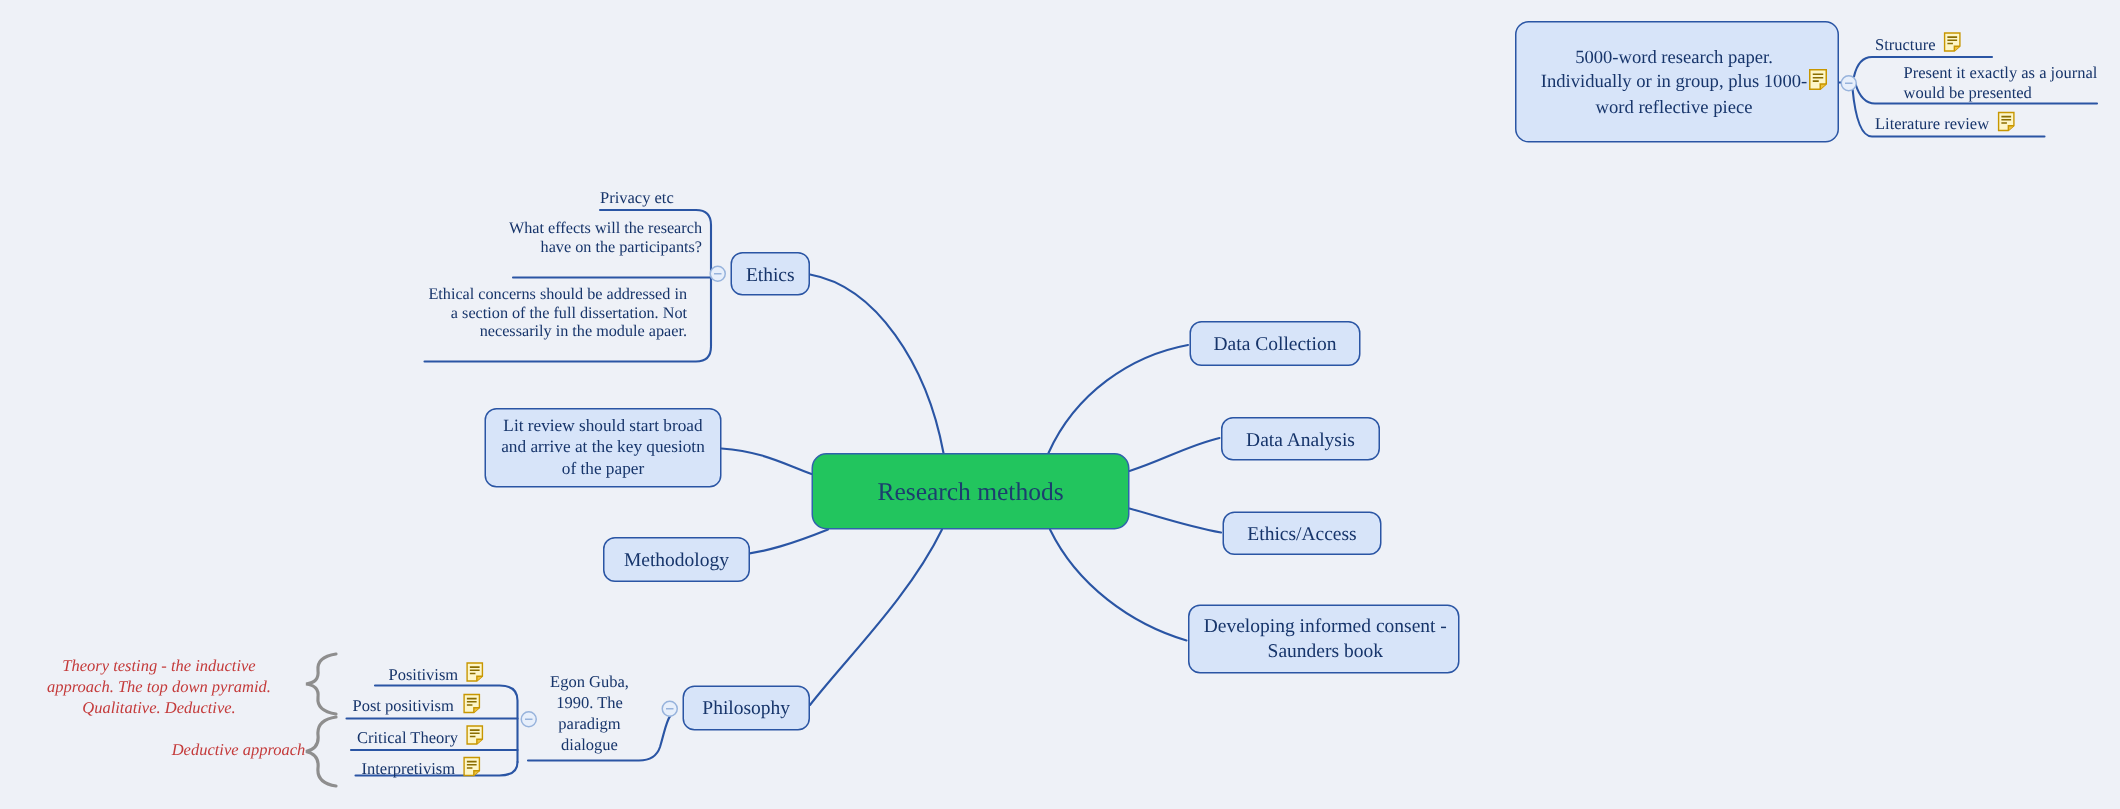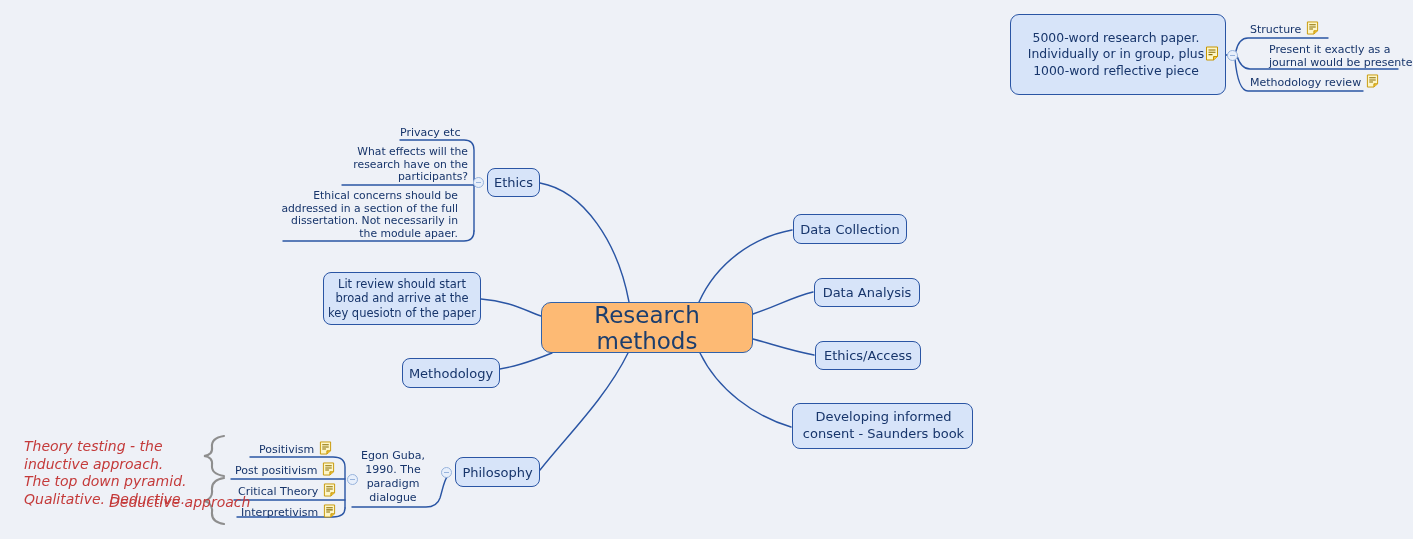--- a/index.html
+++ b/index.html
@@ -2,53 +2,54 @@
 <html><head>
 <meta charset="utf-8">
 <style>
   html,body{margin:0;padding:0;}
   body{
     width:1413px;height:539px;position:relative;overflow:hidden;
     background:#eef1f7;
     font-family:"DejaVu Sans","Liberation Sans",sans-serif;
     color:#17356b;
   }
-  #map{position:absolute;inset:0;}
+  #map{position:absolute;inset:0;font-family:Liberation Serif, serif;}
   svg.edges{position:absolute;left:0;top:0;}
   .box{
     position:absolute;
     background:#d7e4f9;
     border:1.4px solid #2a55a4;
     border-radius:8px;
     display:flex;align-items:center;justify-content:center;
     text-align:center;
     font-size:13px;
     color:#17356b;
     box-sizing:border-box;
   }
   .box.center-node{
-    background:#fdba74;
+    background:#22c55e;
     border:1.6px solid #2f62ab;
     border-radius:10px;
-    font-size:23px;
+    font-size:17px;
     color:#1c3e6e;
   }
   .fork{
     position:absolute;
     font-size:11px;
     color:#17356b;
     line-height:1.2;
   }
   .fork.small{font-size:10.8px;line-height:1.18;text-align:right;}
   .fork.row{display:flex;align-items:center;gap:5px;white-space:nowrap;}
   .rednote{
     position:absolute;
-    font-size:14px;
+    font-size:11px;
     font-style:italic;
     color:#c43a3a;
+    text-align:center;
     line-height:1.25;
   }
   .handle{
     position:absolute;width:11px;height:11px;border-radius:50%;
     background:#e7effb;border:1px solid #97b3dc;box-sizing:border-box;
   }
   .handle::after{
     content:"";position:absolute;left:2px;right:2px;top:4px;height:1px;background:#97b3dc;
   }
   .note-ic{display:inline-block;vertical-align:middle;flex:0 0 auto;}
@@ -121,21 +122,21 @@
           <path d="M1.5,1 H12.5 V10.5 L8.5,14 H1.5 Z" fill="#fdf6c8" stroke="#c79600"></path>
           <path d="M8.5,14 V10.5 H12.5" fill="#eec23e" stroke="#c79600"></path>
           <path d="M3.5,4 H10.5 M3.5,6.3 H10.5 M3.5,8.6 H7.5" stroke="#8a6d00" stroke-width="1.1"></path>
         </svg>
     </span>
   </div>
 
   <div class="fork" style="left:1253px;top:43px;width:152px;margin-left:16px;">Present it exactly as a journal would be presented</div>
 
   <div class="fork row" style="left:1250px;top:74px;">
-    <span>Methodology review</span>
+    <span>Literature review</span>
     <span class="note-ic">
       <svg width="13" height="14" viewBox="0 0 14 15">
           <path d="M1.5,1 H12.5 V10.5 L8.5,14 H1.5 Z" fill="#fdf6c8" stroke="#c79600"></path>
           <path d="M8.5,14 V10.5 H12.5" fill="#eec23e" stroke="#c79600"></path>
           <path d="M3.5,4 H10.5 M3.5,6.3 H10.5 M3.5,8.6 H7.5" stroke="#8a6d00" stroke-width="1.1"></path>
         </svg>
     </span>
   </div>
 
   <div class="handle" style="left:1226.5px;top:49.5px;"></div>

